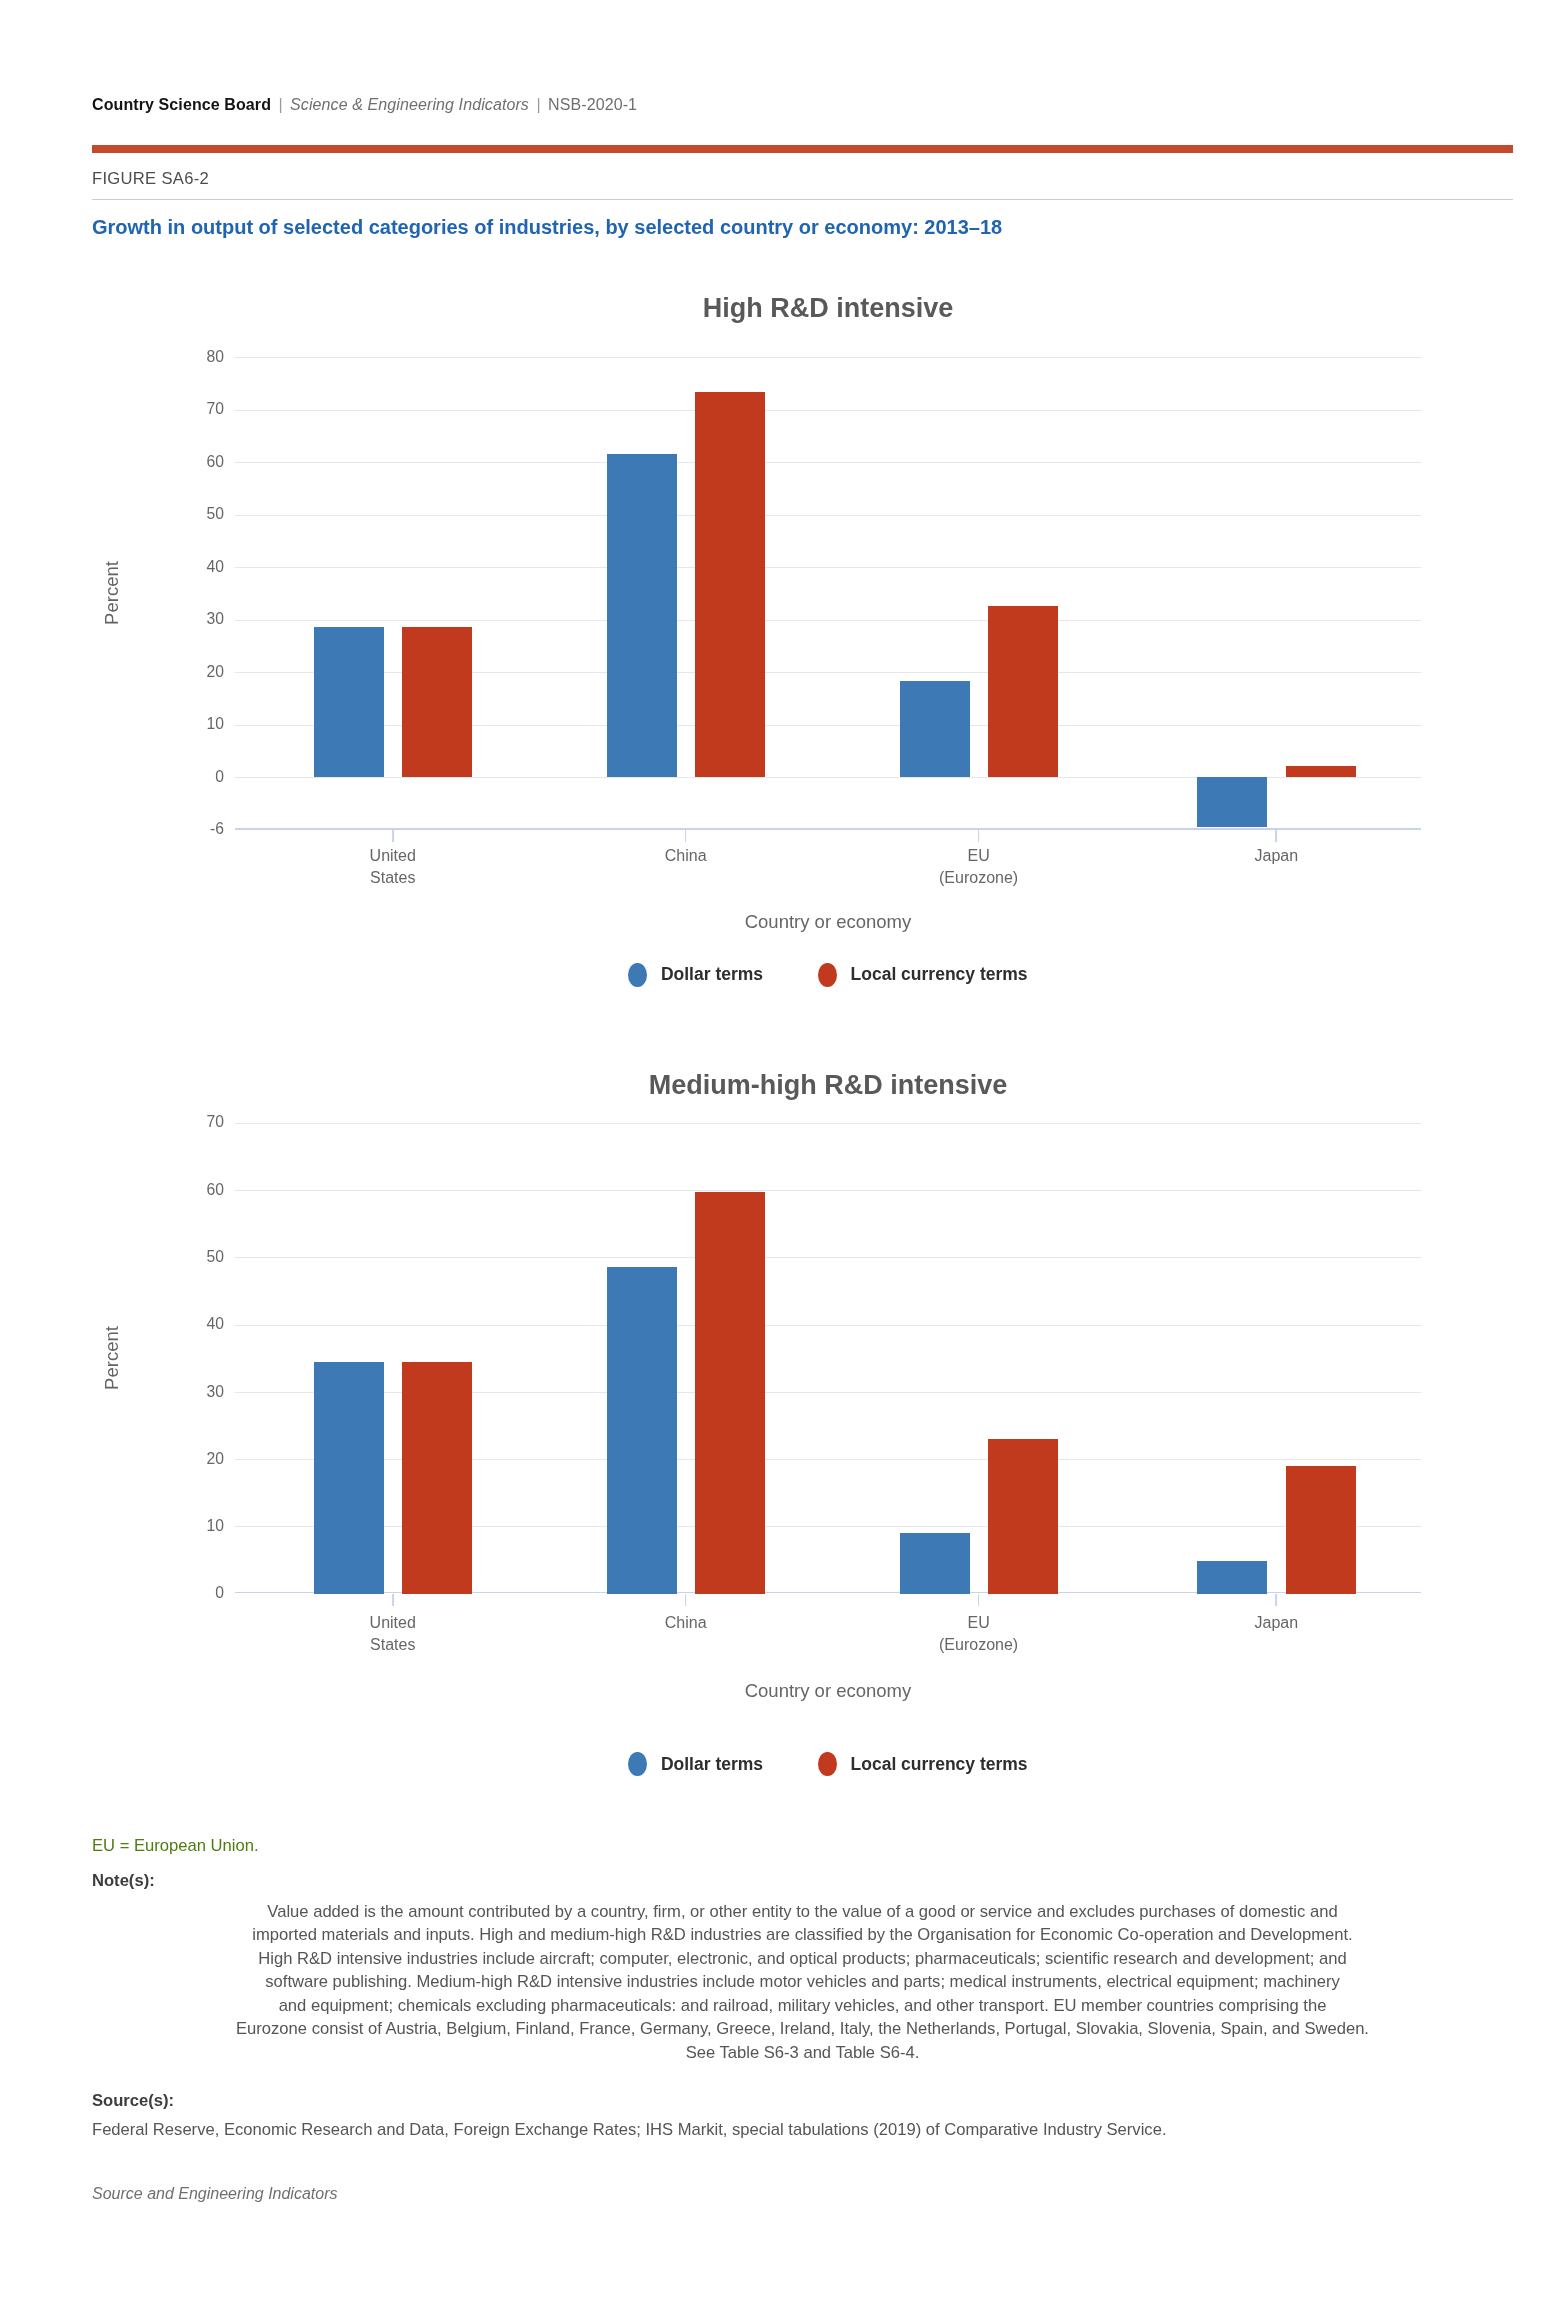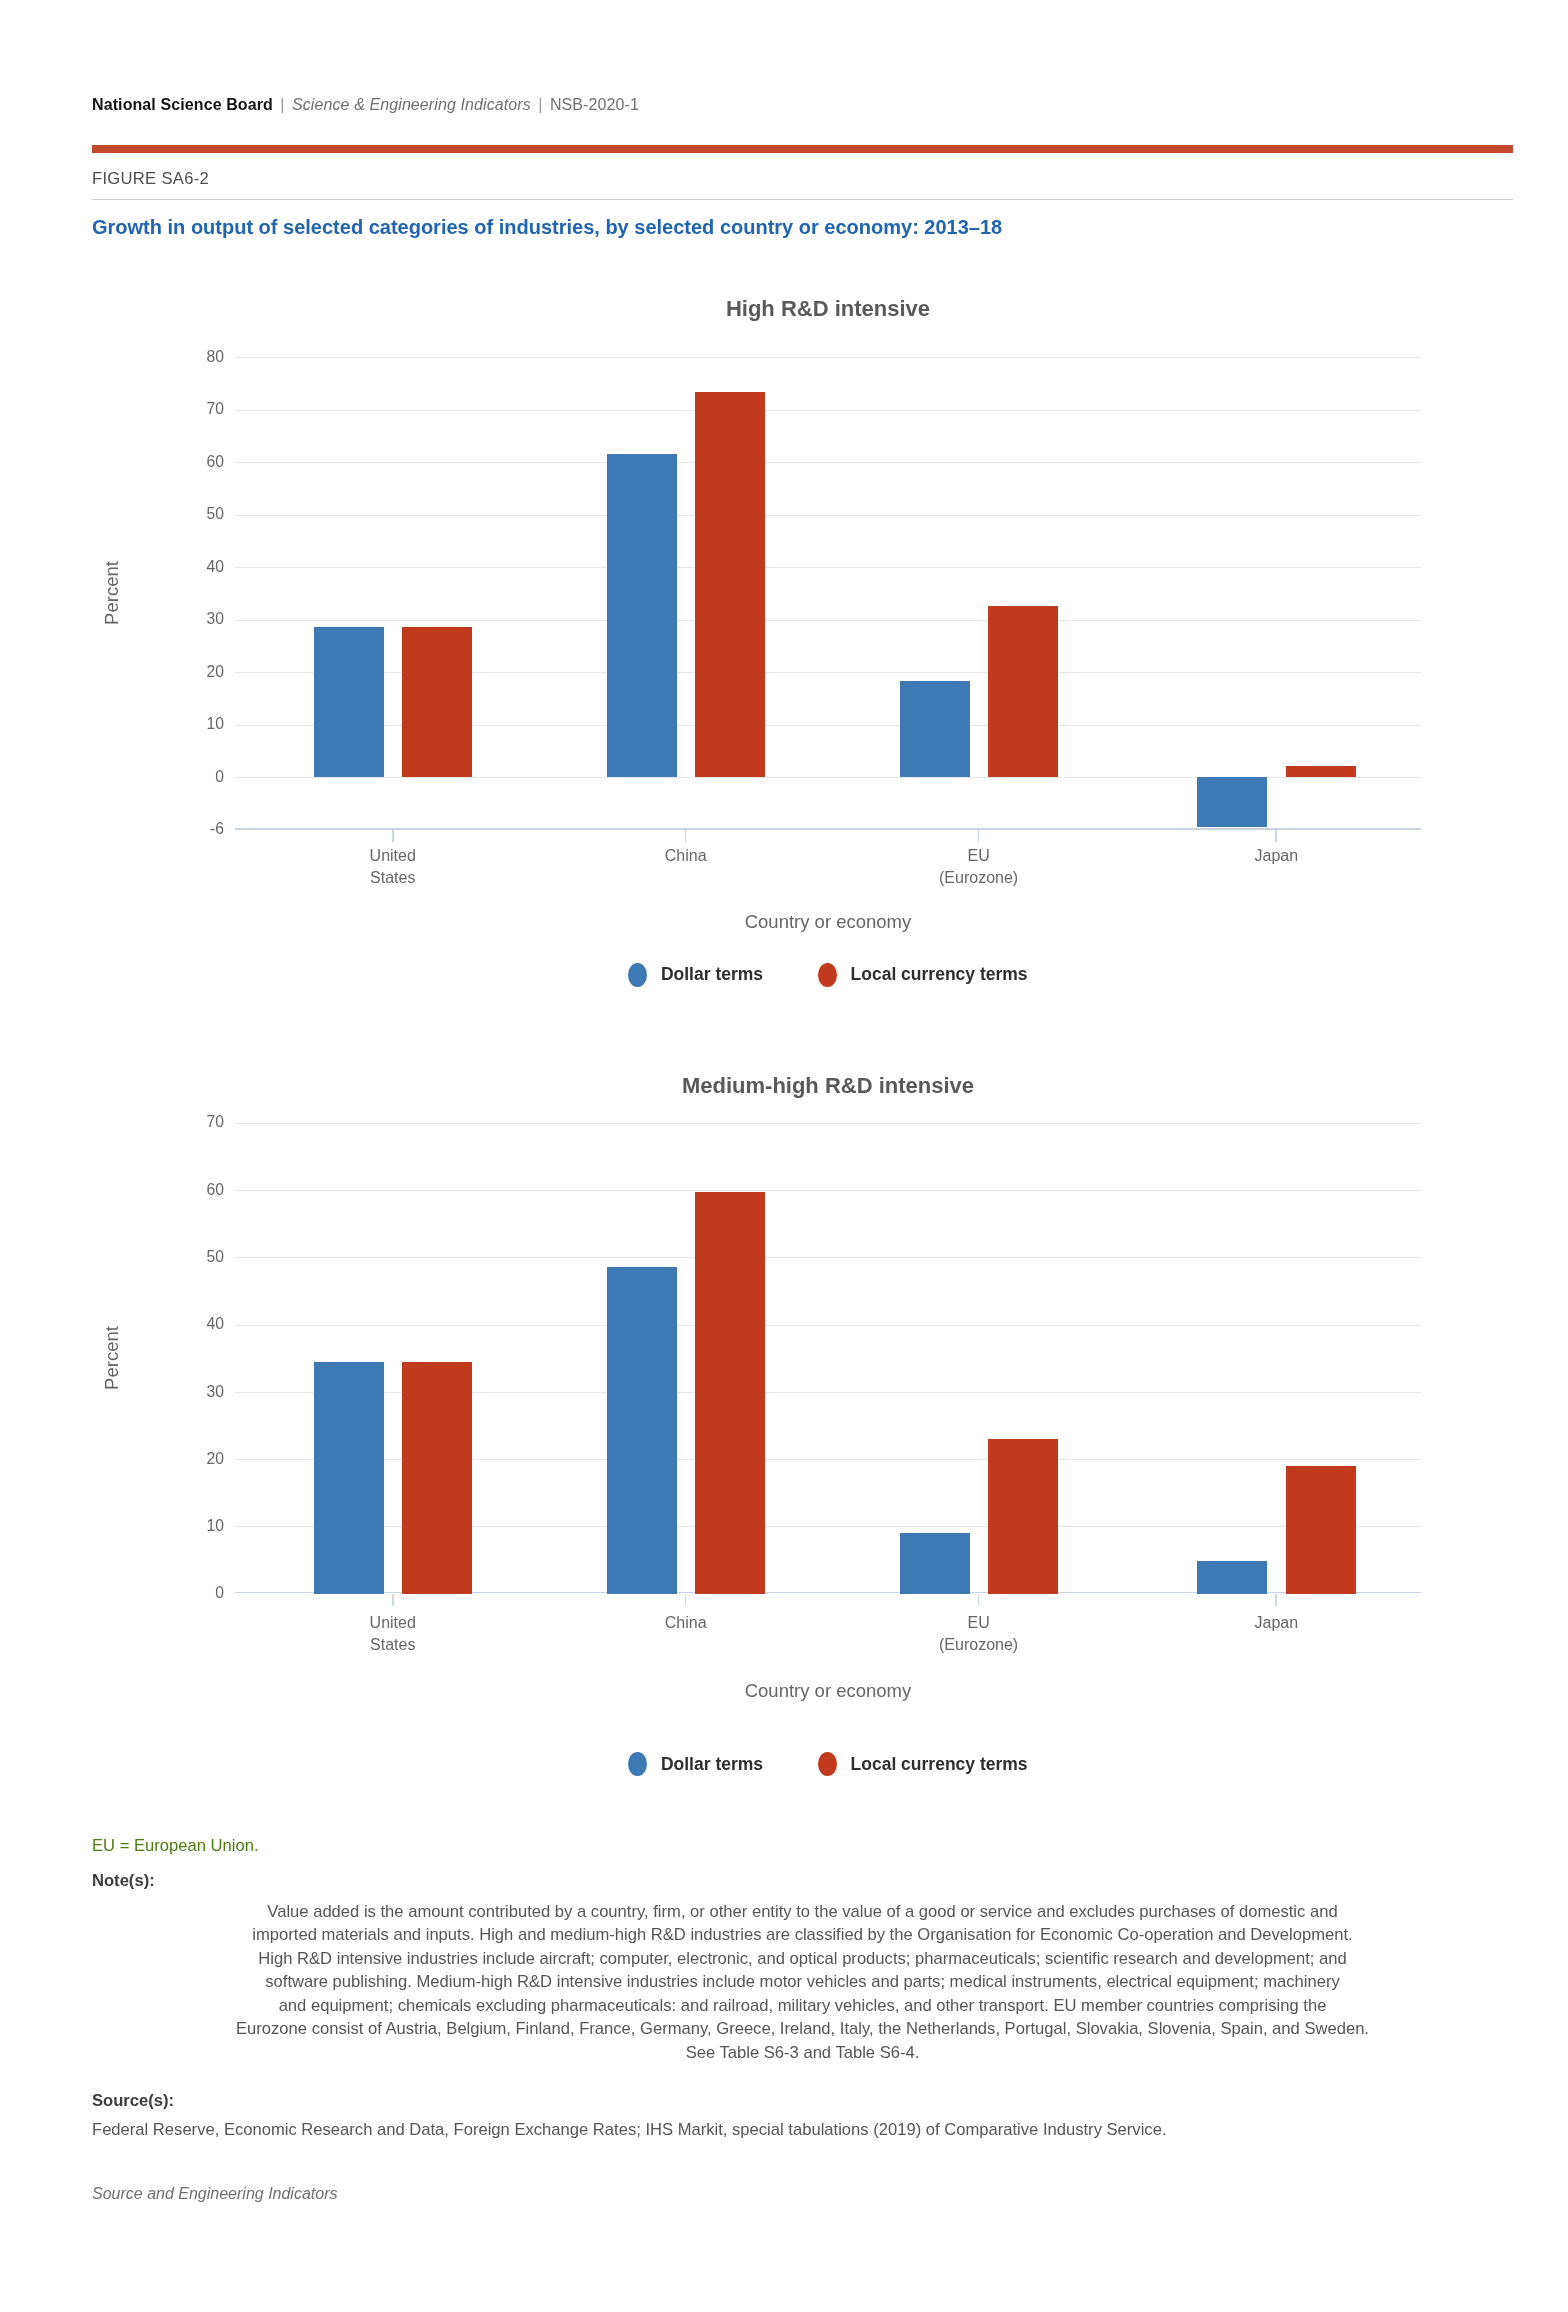--- a/index.html
+++ b/index.html
@@ -9,21 +9,21 @@
   .doc-header{font-size:16px;color:#6f6f6f;letter-spacing:0.1px;}
   .doc-header .brand{font-weight:bold;color:#141414;}
   .doc-header .sep{color:#9a9a9a;padding:0 7.4px;}
   .doc-header .pub{font-style:italic;color:#6f6f6f;}
   .accent-rule{width:1421px;height:8.3px;background:#c44a2e;margin-top:31px;}
   .figure-label{margin-top:15.7px;font-size:16.6px;color:#4d4d4d;letter-spacing:0.3px;}
   .thin-divider{width:1421px;height:0.9px;background:#cccccc;margin-top:10px;}
   .figure-title{margin-top:13px;font-size:20px;font-weight:600;color:#2065b1;line-height:28px;}
   
   .chart-section{width:1421px;}
-  .chart-title{font-size:22px;font-weight:bold;color:#595959;text-align:center;width:1186px;margin-left:143px;height:31px;line-height:31px;}
+  .chart-title{font-size:27px;font-weight:bold;color:#595959;text-align:center;width:1186px;margin-left:143px;height:31px;line-height:31px;}
   .plot{position:relative;width:1186px;margin-left:143px;}
   .gridline{position:absolute;left:0;right:0;height:0.9px;background:#e7e7e7;}
   .axis-line{position:absolute;left:0;right:0;height:1.8px;background:#c9d3e8;}
   .tick-label{position:absolute;right:calc(100% + 11px);width:55px;text-align:right;font-size:15.7px;color:#666;height:18.5px;line-height:18.5px;}
   .tick-mark{position:absolute;top:100%;width:1.8px;height:12px;background:#c9d3e8;transform:translateX(-0.9px);}
   .bar{position:absolute;}
   .ylabel-wrap{position:absolute;left:-137px;top:0;bottom:0;width:28px;display:flex;align-items:center;justify-content:center;}
   .ylabel{transform:rotate(-90deg);white-space:nowrap;font-size:18.5px;color:#636363;}
   .cats{position:relative;width:1186px;margin-left:143px;height:48px;margin-top:14.8px;}
   .cat-label{position:absolute;transform:translateX(-50%);text-align:center;font-size:16px;color:#666;line-height:22px;white-space:pre-line;top:0;}
@@ -39,21 +39,21 @@
   .sources-heading{margin-top:26px;}
   .sources-text{margin-top:7.4px;font-size:16.6px;color:#555;line-height:22px;}
   .footer-brand{margin-top:44px;font-size:16px;font-style:italic;color:#6f6f6f;}
 </style>
 </head>
 <body>
 
 <div class="content">
 
   <div class="doc-header">
-    <span class="brand">National Science Board</span><span class="sep">|</span><span class="pub">Science &amp; Engineering Indicators</span><span class="sep">|</span><span class="report-id">NSB-2020-1</span>
+    <span class="brand">Country Science Board</span><span class="sep">|</span><span class="pub">Science &amp; Engineering Indicators</span><span class="sep">|</span><span class="report-id">NSB-2020-1</span>
   </div>
 
   <div class="accent-rule" style="background: rgb(196, 74, 46);"></div>
 
   <div class="figure-label">FIGURE SA6-2</div>
   <div class="thin-divider"></div>
   <div class="figure-title" style="color: rgb(32, 101, 177);">Growth in output of selected categories of industries, by selected country or economy: 2013–18</div>
 
   <div class="chart-section" style="margin-top:52px;">
     <div class="chart-title">High R&amp;D intensive</div>

